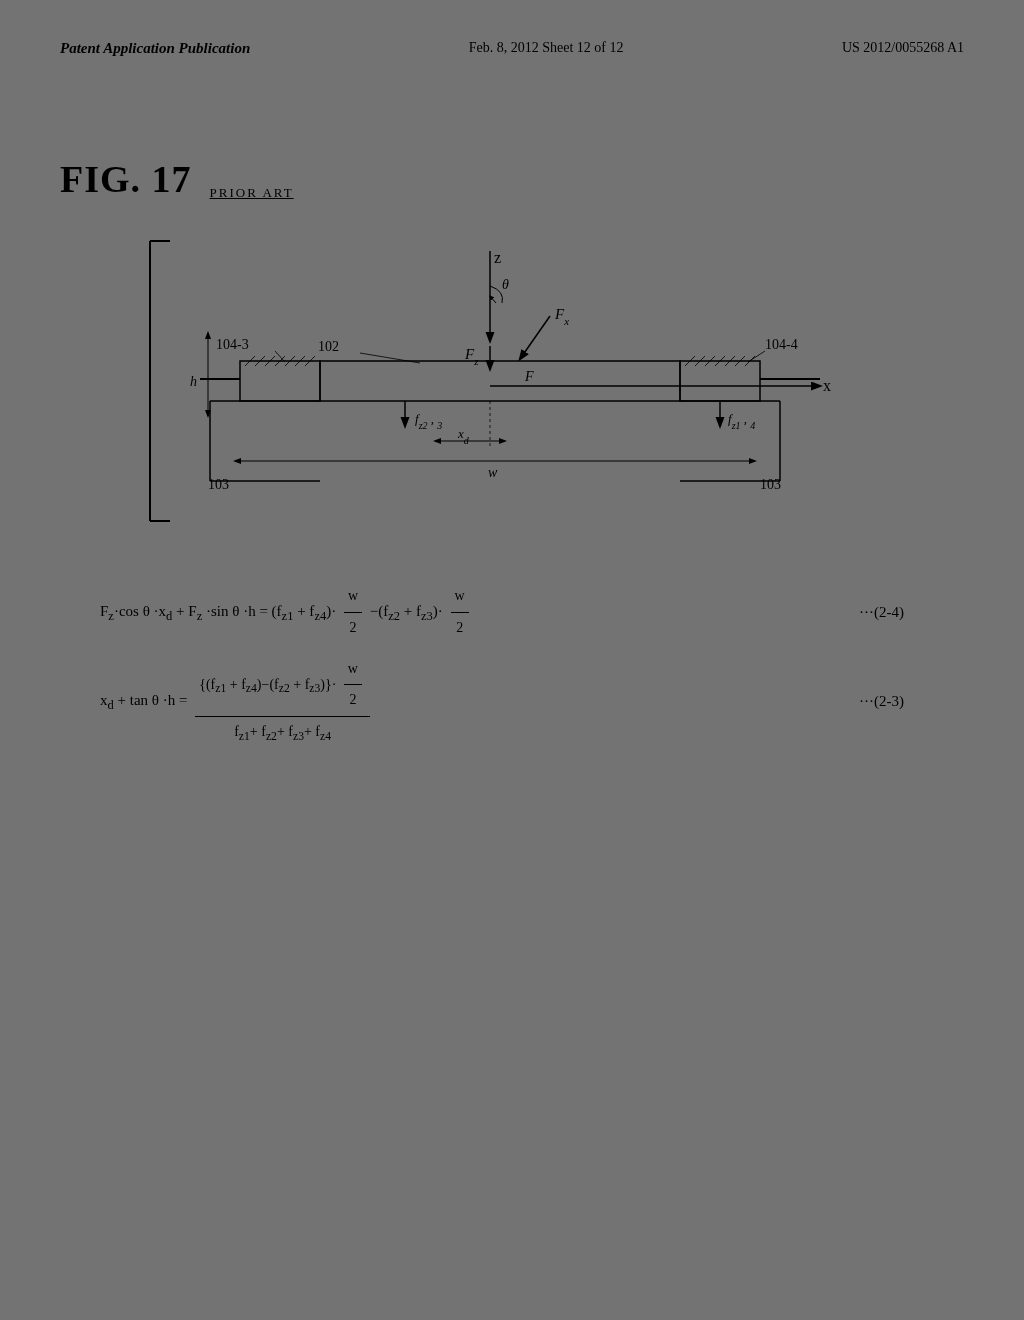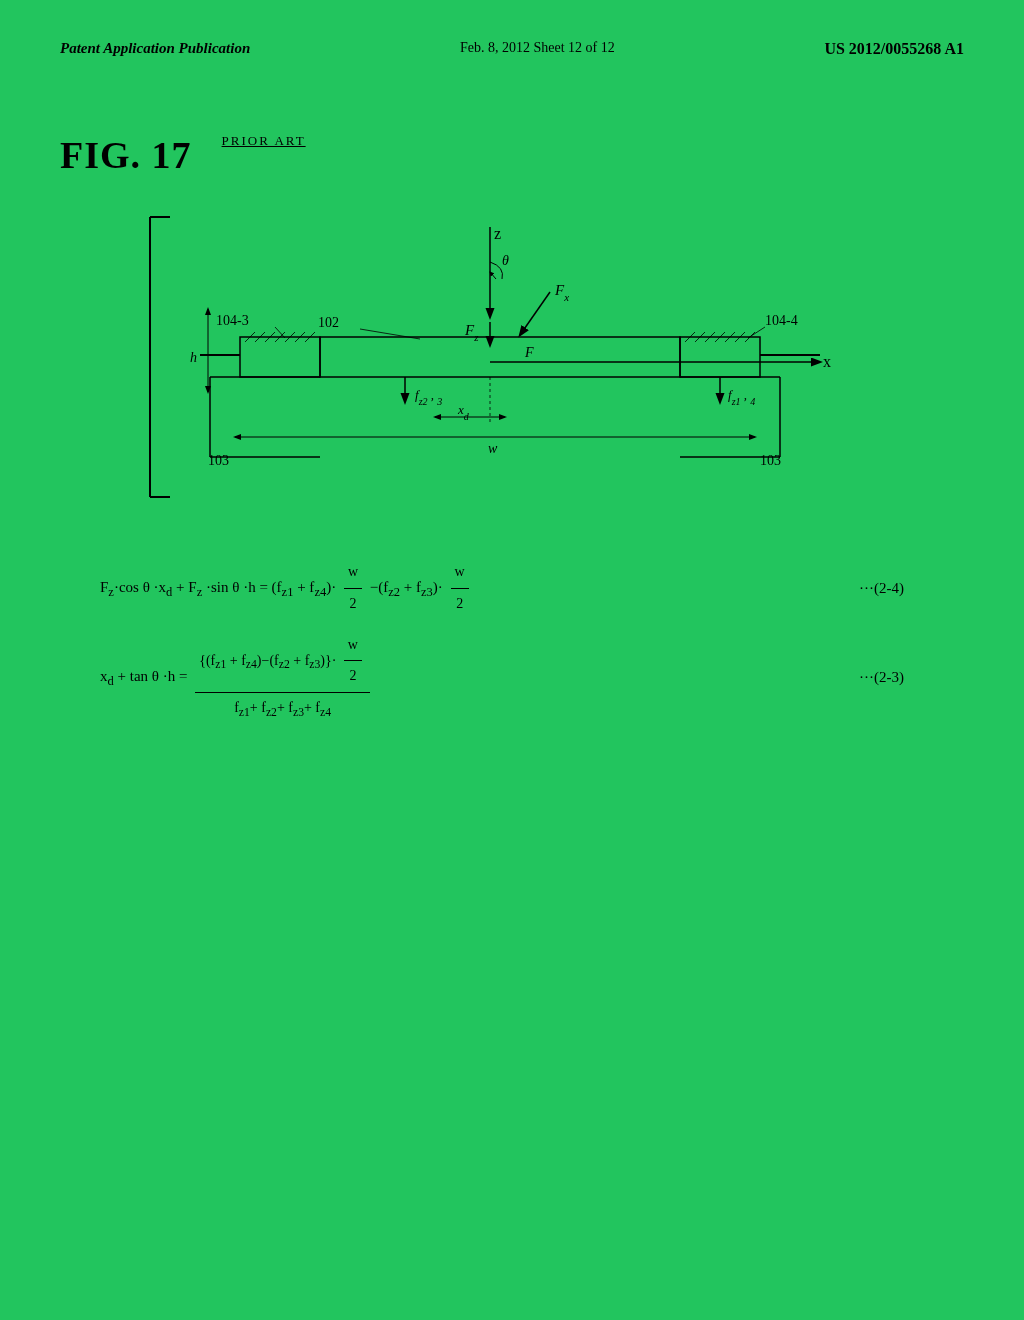--- a/index.html
+++ b/index.html
@@ -7,50 +7,50 @@
       background: #fff;
       font-family: 'Times New Roman', Times, serif;
       width: 1024px;
       min-height: 1320px;
       position: relative;
       overflow-x: hidden;
     }
     .page {
       width: 1024px;
       min-height: 1320px;
-      background: #22c55e;
+      background: #737373;
       position: relative;
       padding: 40px 60px;
     }
     .header {
       display: flex;
       justify-content: space-between;
       align-items: flex-start;
       margin-bottom: 20px;
       border-bottom: none;
     }
     .header-left {
       font-weight: bold;
       font-size: 15px;
       font-style: italic;
     }
     .header-center {
       font-size: 14px;
       text-align: center;
     }
     .header-right {
-      font-size: 16px;
-      font-weight: bold;
+      font-size: 14px;
+      font-weight: normal;
     }
     .fig-title {
-      margin-top: 75px;
+      margin-top: 100px;
       margin-bottom: 30px;
       display: flex;
-      align-items: flex-start;
-      gap: 30px;
+      align-items: flex-end;
+      gap: 18px;
     }
     .fig-number {
       font-size: 38px;
       font-weight: 900;
       letter-spacing: 1px;
     }
     .prior-art {
       font-size: 13px;
       text-decoration: underline;
       font-weight: normal;

